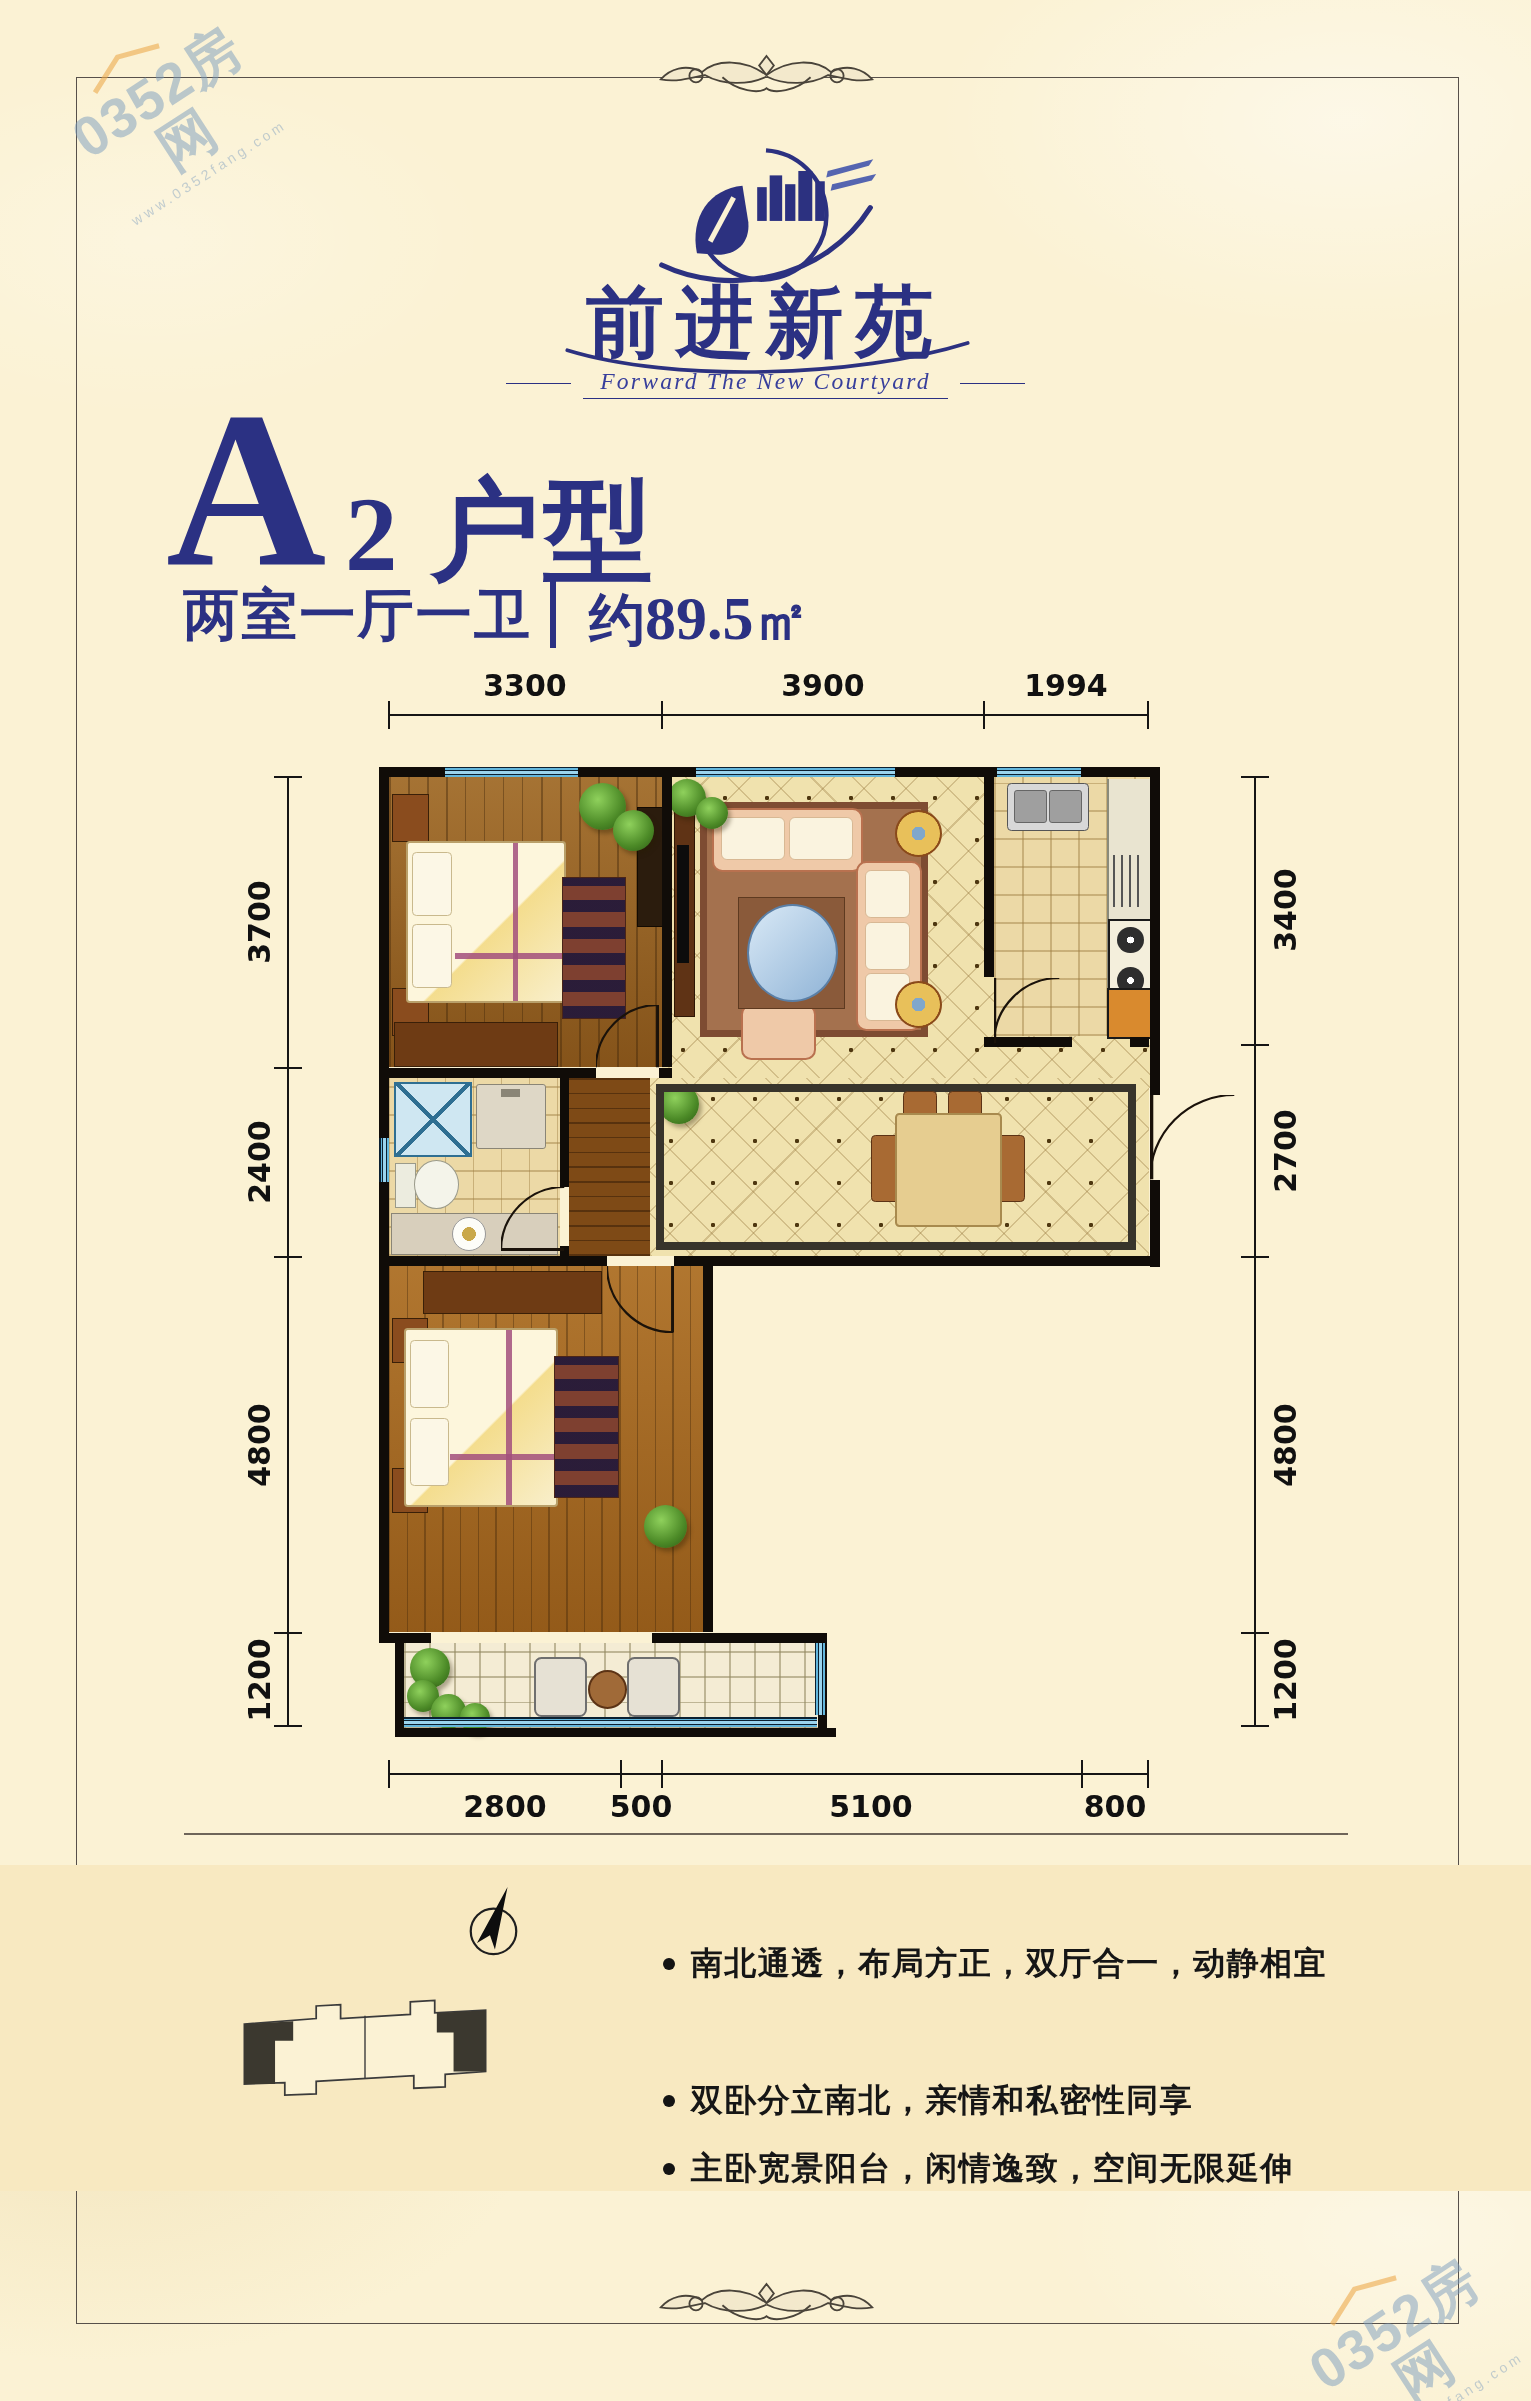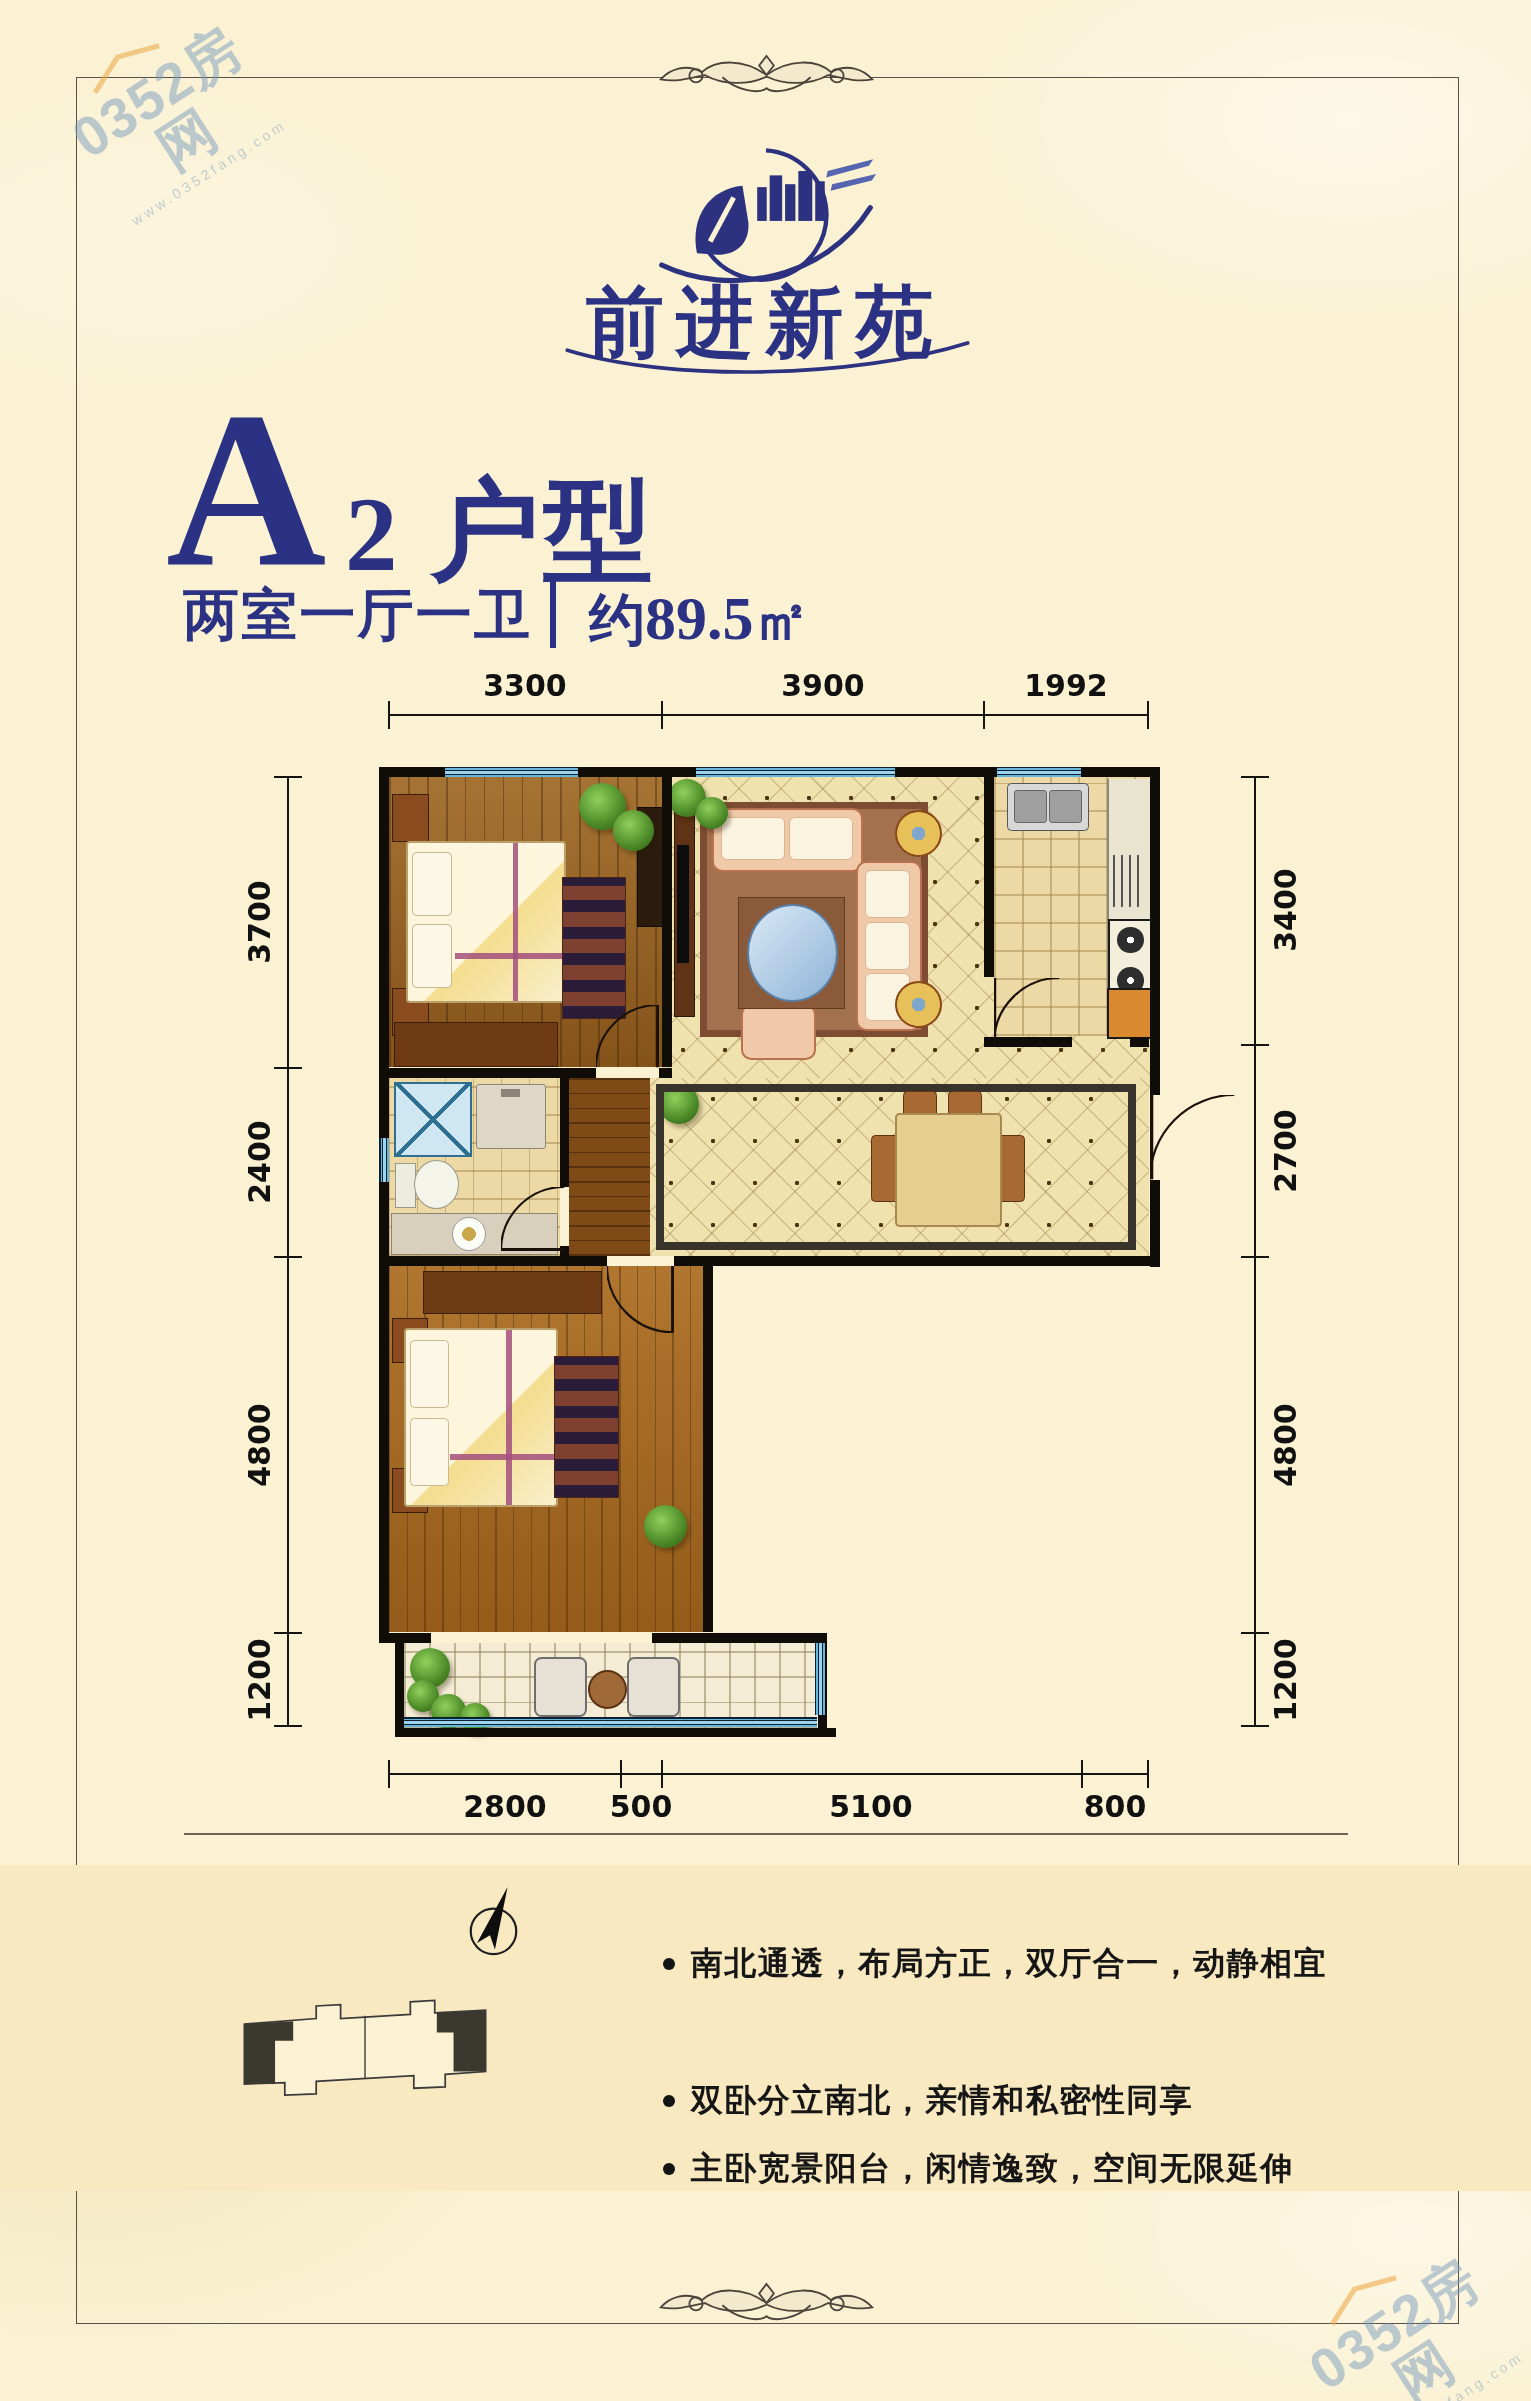--- a/index.html
+++ b/index.html
@@ -145,38 +145,43 @@
     </g>
     <g fill="#5565b0">
       <polygon points="244,34 306,18 300,27 242,43"></polygon>
       <polygon points="250,52 310,38 304,47 248,61"></polygon>
     </g>
   </svg>
   <div id="brand-name" class="abs">前进新苑</div>
   <svg class="abs" style="left:561px;top:340px;" width="413" height="38" viewBox="0 0 560 52">
     <path d="M6,14 C150,58 400,52 554,4" fill="none" stroke="#2c3180" stroke-width="5" stroke-linecap="round"></path>
   </svg>
+  <div id="brand-english" class="abs">
+    <span class="rule"></span>
+    <span class="txt">Forward The New Courtyard</span>
+    <span class="rule"></span>
+  </div>
 
   <div id="unit-letter" class="abs">A</div>
   <div id="unit-number" class="abs">2</div>
   <div id="unit-suffix" class="abs">户型</div>
   <div id="unit-layout" class="abs">两室一厅一卫</div>
   <div id="unit-divider" class="abs"></div>
   <div id="unit-area" class="abs">
     <span>约</span><span class="num">89.5</span><span>㎡</span>
   </div>
 
   <div class="abs dimline-h" style="left:389px;top:714px;width:760px;"></div>
   <div class="abs tick-v" style="left:388px;top:701px;"></div>
   <div class="abs tick-v" style="left:661px;top:701px;"></div>
   <div class="abs tick-v" style="left:983px;top:701px;"></div>
   <div class="abs tick-v" style="left:1147px;top:701px;"></div>
   <div class="abs dimnum" style="left:525px;top:685px;">3300</div>
   <div class="abs dimnum" style="left:823px;top:685px;">3900</div>
-  <div class="abs dimnum" style="left:1066px;top:685px;">1992</div>
+  <div class="abs dimnum" style="left:1066px;top:685px;">1994</div>
 
   <div class="abs dimline-v" style="left:287px;top:777px;height:950px;"></div>
   <div class="abs tick-h" style="left:274px;top:776px;"></div>
   <div class="abs tick-h" style="left:274px;top:1067px;"></div>
   <div class="abs tick-h" style="left:274px;top:1256px;"></div>
   <div class="abs tick-h" style="left:274px;top:1632px;"></div>
   <div class="abs tick-h" style="left:274px;top:1725px;"></div>
   <div class="abs dimnum rot" style="left:259px;top:922px;">3700</div>
   <div class="abs dimnum rot" style="left:259px;top:1162px;">2400</div>
   <div class="abs dimnum rot" style="left:259px;top:1445px;">4800</div>

